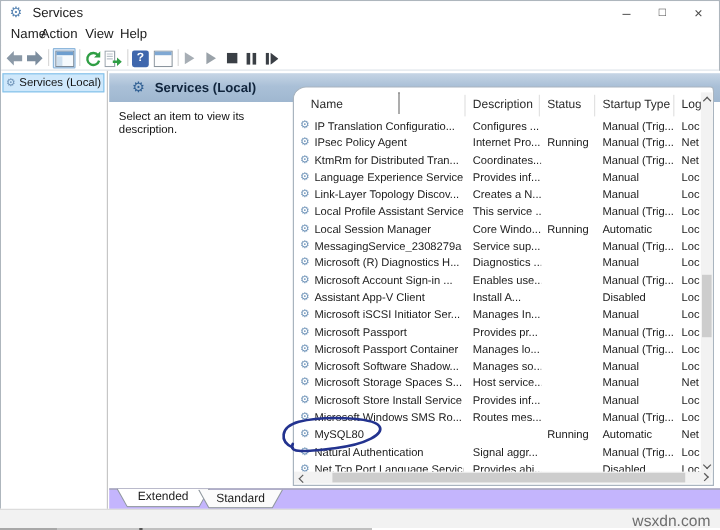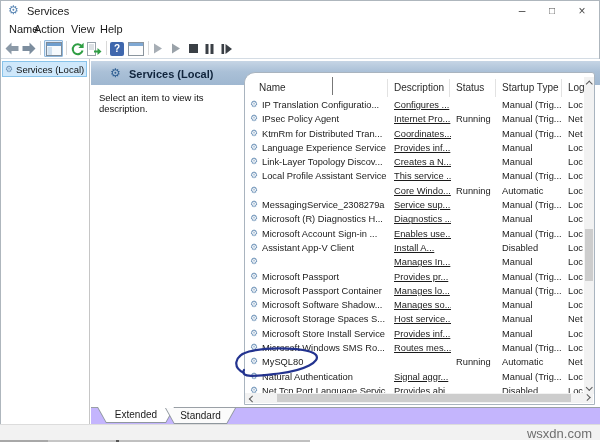--- a/index.html
+++ b/index.html
@@ -51,21 +51,21 @@
   .lheader { position:absolute; left:0; top:3px; width:100%; height:21px; background:#fff; }
   .hcell { position:absolute; top:6px; font-size:10px; color:#2b2b2b; white-space:nowrap;text-align:right; }
   .hsep { position:absolute; top:3px; width:1px; height:18px; background:#e2e2e2; }
   .sort-caret { position:absolute; left:87px; top:2px; }
 
   .rows { position:absolute; left:0; top:26px; width:340px; height:296px; overflow:hidden; }
   .srow { position:relative; height:14.3px; font-size:9.3px; color:#1b1b1b; }
   .srow span { position:absolute; top:1px; white-space:nowrap; overflow:hidden; }
   .c-icon { left:5px; width:11px; font-size:9px; color:#6e93b8; top:0 !important; }
   .c-name { left:17px; width:124px; }
-  .c-desc { left:149px; width:57px;text-decoration:underline; }
+  .c-desc { left:149px; width:57px; }
   .c-status { left:211px; width:44px; }
   .c-startup { left:257px; width:62px; }
   .c-logon { left:323px; width:18px; }
 
   
   .vscroll { position:absolute; right:0; top:4px; width:10px; height:317px; background:#f2f2f2; }
   .vthumb { position:absolute; left:1px; top:152px; width:8px; height:52px; background:#cdcdcd; }
   .hscroll { position:absolute; left:0; bottom:1px; width:340px; height:10px; background:#f2f2f2; }
   .hthumb { position:absolute; left:32px; top:1px; width:294px; height:8px; background:#cdcdcd; }
   .scroll-btn { position:absolute; width:10px; height:10px; display:flex; align-items:center; justify-content:center; }
@@ -273,20 +273,21 @@
               <div class="srow">
     <span class="c-icon">⚙</span>
     <span class="c-name">Local Profile Assistant Service</span>
     <span class="c-desc">This service ...</span>
     <span class="c-status"></span>
     <span class="c-startup">Manual (Trig...</span>
     <span class="c-logon">Loc</span>
   </div>
               <div class="srow">
     <span class="c-icon">⚙</span>
+    <span class="c-name">Local Session Manager</span>
     <span class="c-desc">Core Windo...</span>
     <span class="c-status">Running</span>
     <span class="c-startup">Automatic</span>
     <span class="c-logon">Loc</span>
   </div>
               <div class="srow">
     <span class="c-icon">⚙</span>
     <span class="c-name">MessagingService_2308279a</span>
     <span class="c-desc">Service sup...</span>
     <span class="c-status"></span>
@@ -312,20 +313,21 @@
               <div class="srow">
     <span class="c-icon">⚙</span>
     <span class="c-name">Assistant App-V Client</span>
     <span class="c-desc">Install A...</span>
     <span class="c-status"></span>
     <span class="c-startup">Disabled</span>
     <span class="c-logon">Loc</span>
   </div>
               <div class="srow">
     <span class="c-icon">⚙</span>
+    <span class="c-name">Microsoft iSCSI Initiator Ser...</span>
     <span class="c-desc">Manages In...</span>
     <span class="c-status"></span>
     <span class="c-startup">Manual</span>
     <span class="c-logon">Loc</span>
   </div>
               <div class="srow">
     <span class="c-icon">⚙</span>
     <span class="c-name">Microsoft Passport</span>
     <span class="c-desc">Provides pr...</span>
     <span class="c-status"></span>

